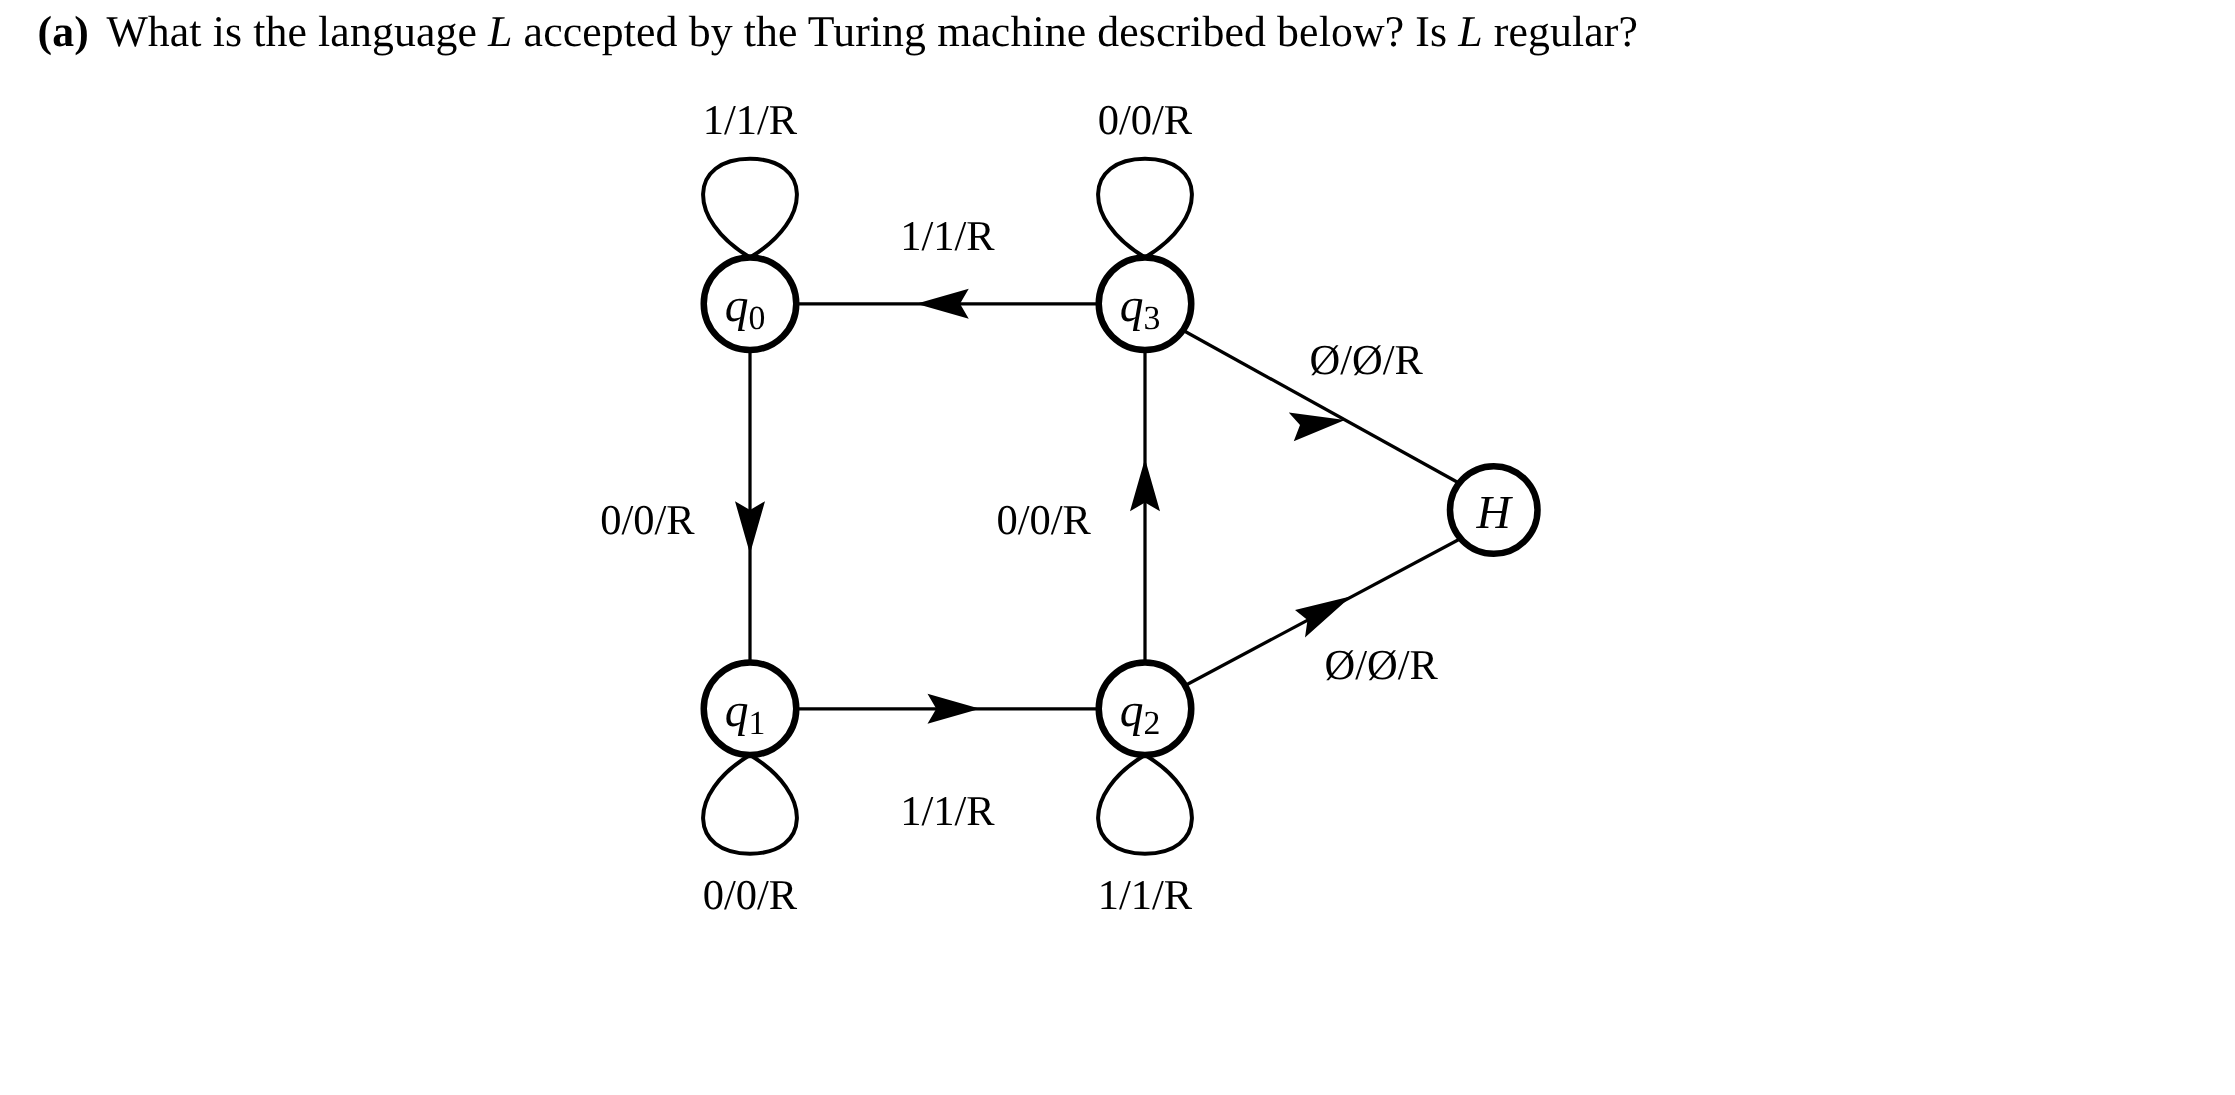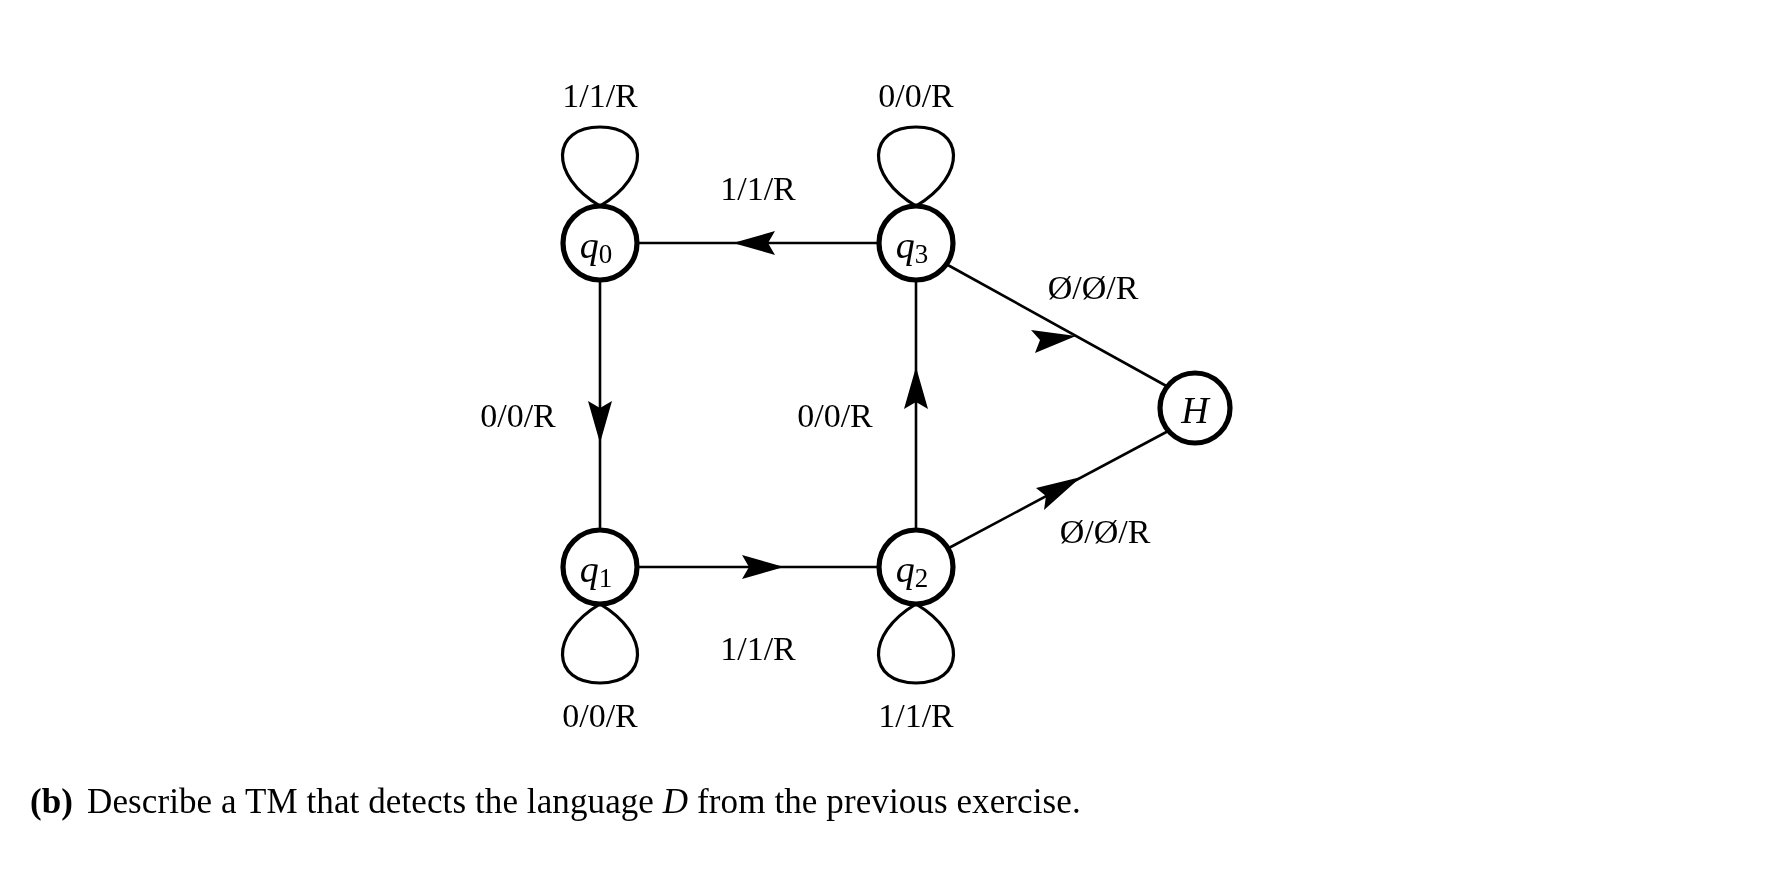--- a/index.html
+++ b/index.html
@@ -84,20 +84,23 @@
     font-size: 34px;
     text-anchor: middle;
     fill: #000000;
   }
 </style>
 </head>
 <body>
 
 <div class="page">
 
+  <div class="prompt prompt-a">
+    <span class="label-marker">(a)</span><span class="marker-gap"></span><span>What is the language </span><span class="mathvar">L</span><span> accepted by the Turing machine described below? Is </span><span class="mathvar">L</span><span> regular?</span>
+  </div>
 
   <div class="diagram-wrap">
     <svg class="tm-diagram" width="1788" height="700" viewBox="0 0 1788 700" xmlns="http://www.w3.org/2000/svg">
 
       <g>
         <line class="edge-line" x1="879" y1="188" x2="637" y2="188"></line>
         <polygon class="arrow-head" points="733,188 775,176 768,188 775,200"></polygon>
       </g>
 
       <g>
@@ -174,17 +177,14 @@
       <text class="edge-label" x="758" y="145">1/1/R</text>
       <text class="edge-label" x="518" y="372">0/0/R</text>
       <text class="edge-label" x="758" y="605">1/1/R</text>
       <text class="edge-label" x="835" y="372">0/0/R</text>
       <text class="edge-label" x="1093" y="244">Ø/Ø/R</text>
       <text class="edge-label" x="1105" y="488">Ø/Ø/R</text>
 
     </svg>
   </div>
 
-  <div class="prompt prompt-b">
-    <span class="label-marker">(b)</span><span class="marker-gap"></span><span>Describe a TM that detects the language </span><span class="mathvar">D</span><span> from the previous exercise.</span>
-  </div>
 
 </div>
 
 </body></html>

